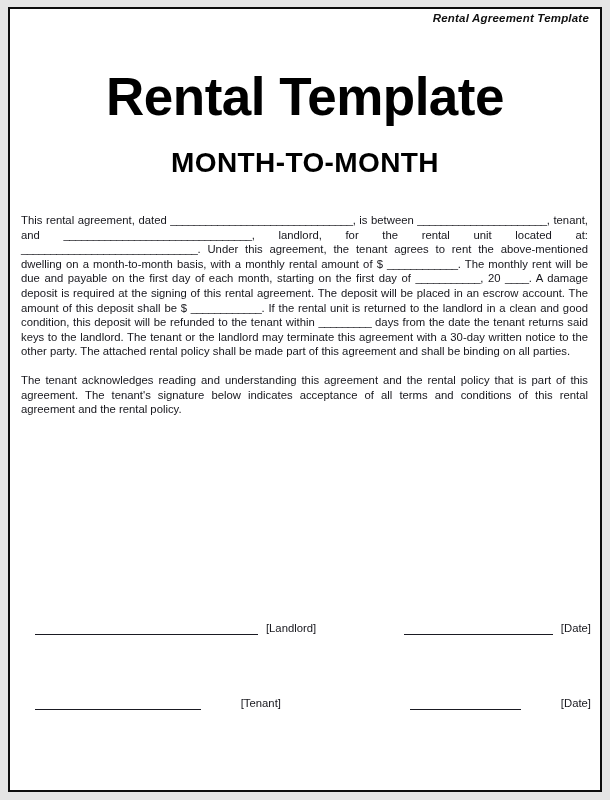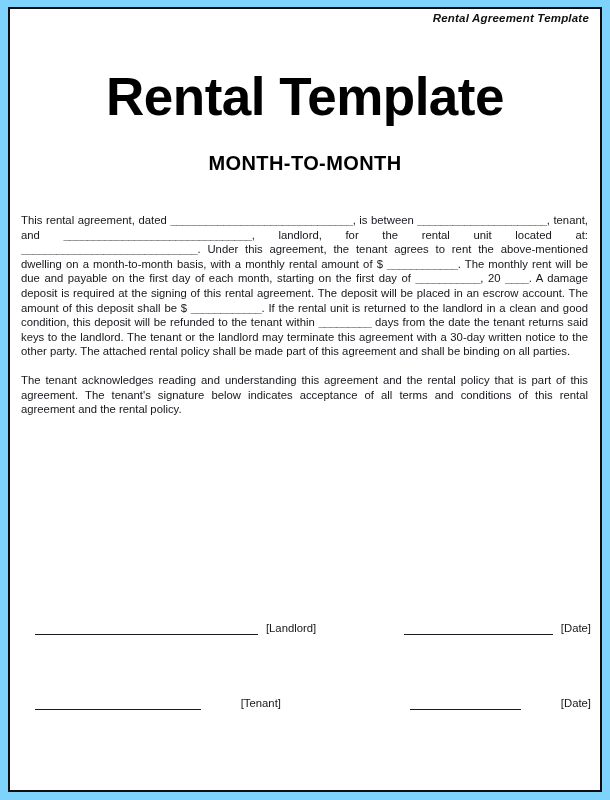--- a/index.html
+++ b/index.html
@@ -11,21 +11,21 @@
     width: 610px;
     height: 800px;
     font-family: "Liberation Sans", sans-serif;
     overflow: hidden;
   }
   .page {
     position: relative;
     box-sizing: border-box;
     width: 610px;
     height: 800px;
-    background: #7dd3fc;
+    background: #e5e5e5;
     padding: 7px 8px 8px 8px;
   }
   .page-frame {
     box-sizing: border-box;
     width: 100%;
     height: 100%;
     border: 2px solid #0d0d0d;
     background: #ffffff;
     position: relative;
     padding: 0 9px;
@@ -47,21 +47,21 @@
   .doc-title {
     font-size: 53px;
     font-weight: bold;
     color: #000000;
     letter-spacing: -0.5px;
     line-height: 58px;
     margin-top: 42px;
     white-space: nowrap;
   }
   .doc-subtitle {
-    font-size: 20px;
+    font-size: 28px;
     font-weight: bold;
     color: #000000;
     letter-spacing: 0.4px;
     line-height: 24px;
     margin-top: 25px;
   }
   .body-block {
     margin-top: 38px;
     padding: 0 3px 0 2px;
   }
@@ -69,21 +69,21 @@
     font-size: 11.3px;
     line-height: 14.6px;
     color: #16161c;
     text-align: justify;
     text-justify: inter-word;
     margin: 0;
   }
   .para + .para {
     margin-top: 14px;
   }
-  .blank-xl { letter-spacing: -0.4px; font-weight: bold; }
+  .blank-xl { letter-spacing: -0.4px; }
   .sig-block {
     position: absolute;
     left: 25px;
     right: 9px;
     top: 596px;
   }
   .sig-row {
     display: flex;
     align-items: flex-end;
     height: 30px;

